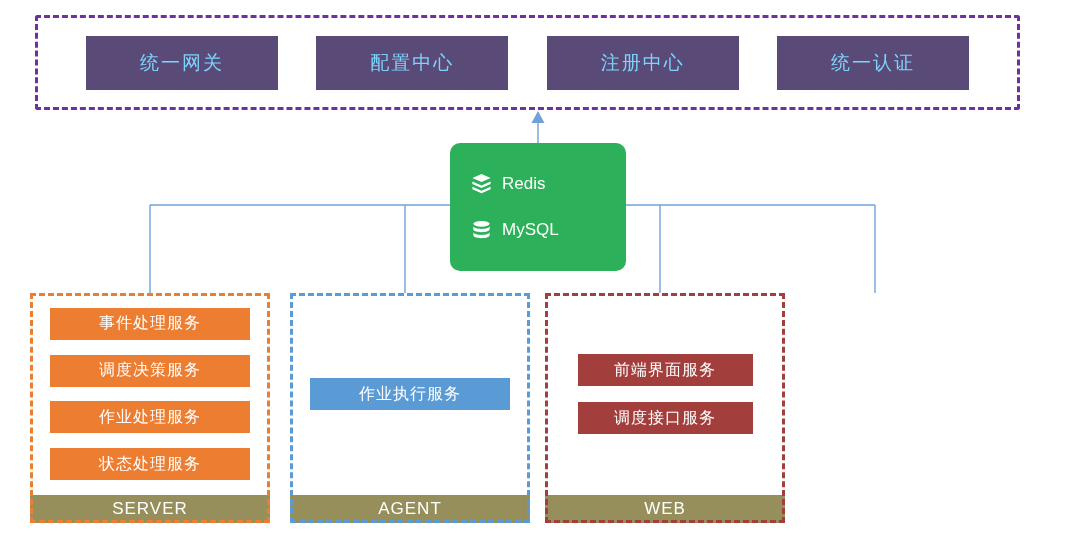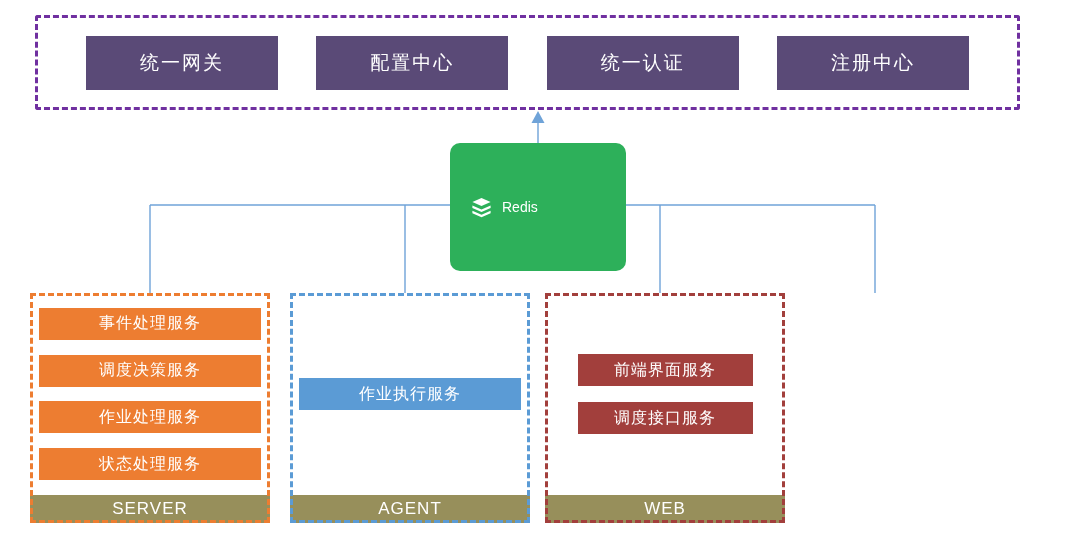--- a/index.html
+++ b/index.html
@@ -18,33 +18,33 @@
   .connectors .head { fill:var(--connector); stroke:none; }
 
   
   .platform-layer {
     position:absolute; left:35px; top:15px; width:985px; height:95px;
     border:3px dashed var(--top-border); border-radius:3px;
     display:flex; align-items:center; justify-content:space-between;
     padding:0 48px; z-index:1;
   }
   .platform-item {
-    width:192px; height:54px; background:var(--top-box); color:#ffffff;
+    width:192px; height:54px; background:var(--top-box); color:#7dd3fc;
     display:flex; align-items:center; justify-content:center;
     font-size:19px; letter-spacing:2px;
   }
 
   
   .mw-box {
     position:absolute; left:450px; top:143px; width:176px; height:128px;
     background:var(--middleware-green); border-radius:10px; z-index:2;
     display:flex; flex-direction:column; justify-content:space-evenly;
     padding:6px 6px 6px 20px; color:#fff;
   }
-  .mw-row { display:flex; align-items:center; gap:9px; font-size:14px; }
+  .mw-row { display:flex; align-items:center; gap:9px; font-size:17px; }
   .mw-row svg { display:block; flex:0 0 auto; }
 
   
   .group { position:absolute; top:293px; height:230px; z-index:1; }
   .group::after {
     content:""; position:absolute; inset:0;
     border:3px dashed var(--accent); pointer-events:none; z-index:3;
   }
   .group.server { left:30px;  width:240px; --accent:var(--server-accent); }
   .group.agent  { left:290px; width:240px; --accent:var(--agent-accent); }
@@ -52,21 +52,21 @@
   .group.extend { left:805px; width:245px; --accent:var(--extend-accent); }
 
   .group-content {
     position:absolute; left:0; right:0; top:0; bottom:28px;
     display:flex; flex-direction:column; align-items:center; z-index:1;
   }
   .group-content.spread  { justify-content:space-evenly; }
   .group-content.centered{ justify-content:center; gap:16px;font-family:Liberation Serif, serif; }
 
   .svc {
-    width:222px; height:32px; background:var(--accent); color:#fff;
+    width:200px; height:32px; background:var(--accent); color:#fff;
     display:flex; align-items:center; justify-content:center;
     font-size:16px; letter-spacing:1px;
   }
   .group.web .svc { width:175px; }
 
   .group-label {
     position:absolute; left:0; right:0; bottom:0; height:28px;
     background:var(--label-bar); color:#fff; z-index:2;
     display:flex; align-items:center; justify-content:center;
     font-size:17px; letter-spacing:1px;
@@ -83,34 +83,42 @@
     <path class="wire" d="M405 205 V293"></path>
     <path class="wire" d="M660 205 V293"></path>
     <path class="wire" d="M875 205 V293"></path>
     <path class="wire" d="M538 143 V121"></path>
     <polygon class="head" points="538,111 531.5,123 544.5,123"></polygon>
   </svg>
 
   <div class="platform-layer">
     <div class="platform-item">统一网关</div>
     <div class="platform-item">配置中心</div>
+    <div class="platform-item">注册中心</div>
     <div class="platform-item">统一认证</div>
-    <div class="platform-item">注册中心</div>
   </div>
 
   <div class="mw-box">
     <div class="mw-row">
       <svg width="23" height="23" viewBox="0 0 24 24">
         <g fill="#ffffff">
           <path d="M12 2 L21.5 6.2 L12 10.4 L2.5 6.2 Z"></path>
           <path d="M21.5 10 L12 14.2 L2.5 10 L2.5 12.6 L12 16.8 L21.5 12.6 Z"></path>
           <path d="M21.5 15.4 L12 19.6 L2.5 15.4 L2.5 18 L12 22.2 L21.5 18 Z"></path>
         </g>
       </svg>
       <span>Redis</span>
+    </div>
+    <div class="mw-row">
+      <svg width="23" height="23" viewBox="0 0 24 24" fill="#ffffff">
+        <ellipse cx="12" cy="5" rx="8.5" ry="3"></ellipse>
+        <path d="M3.5 7.4 c0 1.7 3.8 3 8.5 3 s8.5-1.3 8.5-3 v3.4 c0 1.7-3.8 3-8.5 3 s-8.5-1.3-8.5-3 Z"></path>
+        <path d="M3.5 13.6 c0 1.7 3.8 3 8.5 3 s8.5-1.3 8.5-3 v3.4 c0 1.7-3.8 3-8.5 3 s-8.5-1.3-8.5-3 Z"></path>
+      </svg>
+      <span>MySQL</span>
     </div>
   </div>
 
   <div class="group server">
     <div class="group-content spread">
       <div class="svc">事件处理服务</div>
       <div class="svc">调度决策服务</div>
       <div class="svc">作业处理服务</div>
       <div class="svc">状态处理服务</div>
     </div>

